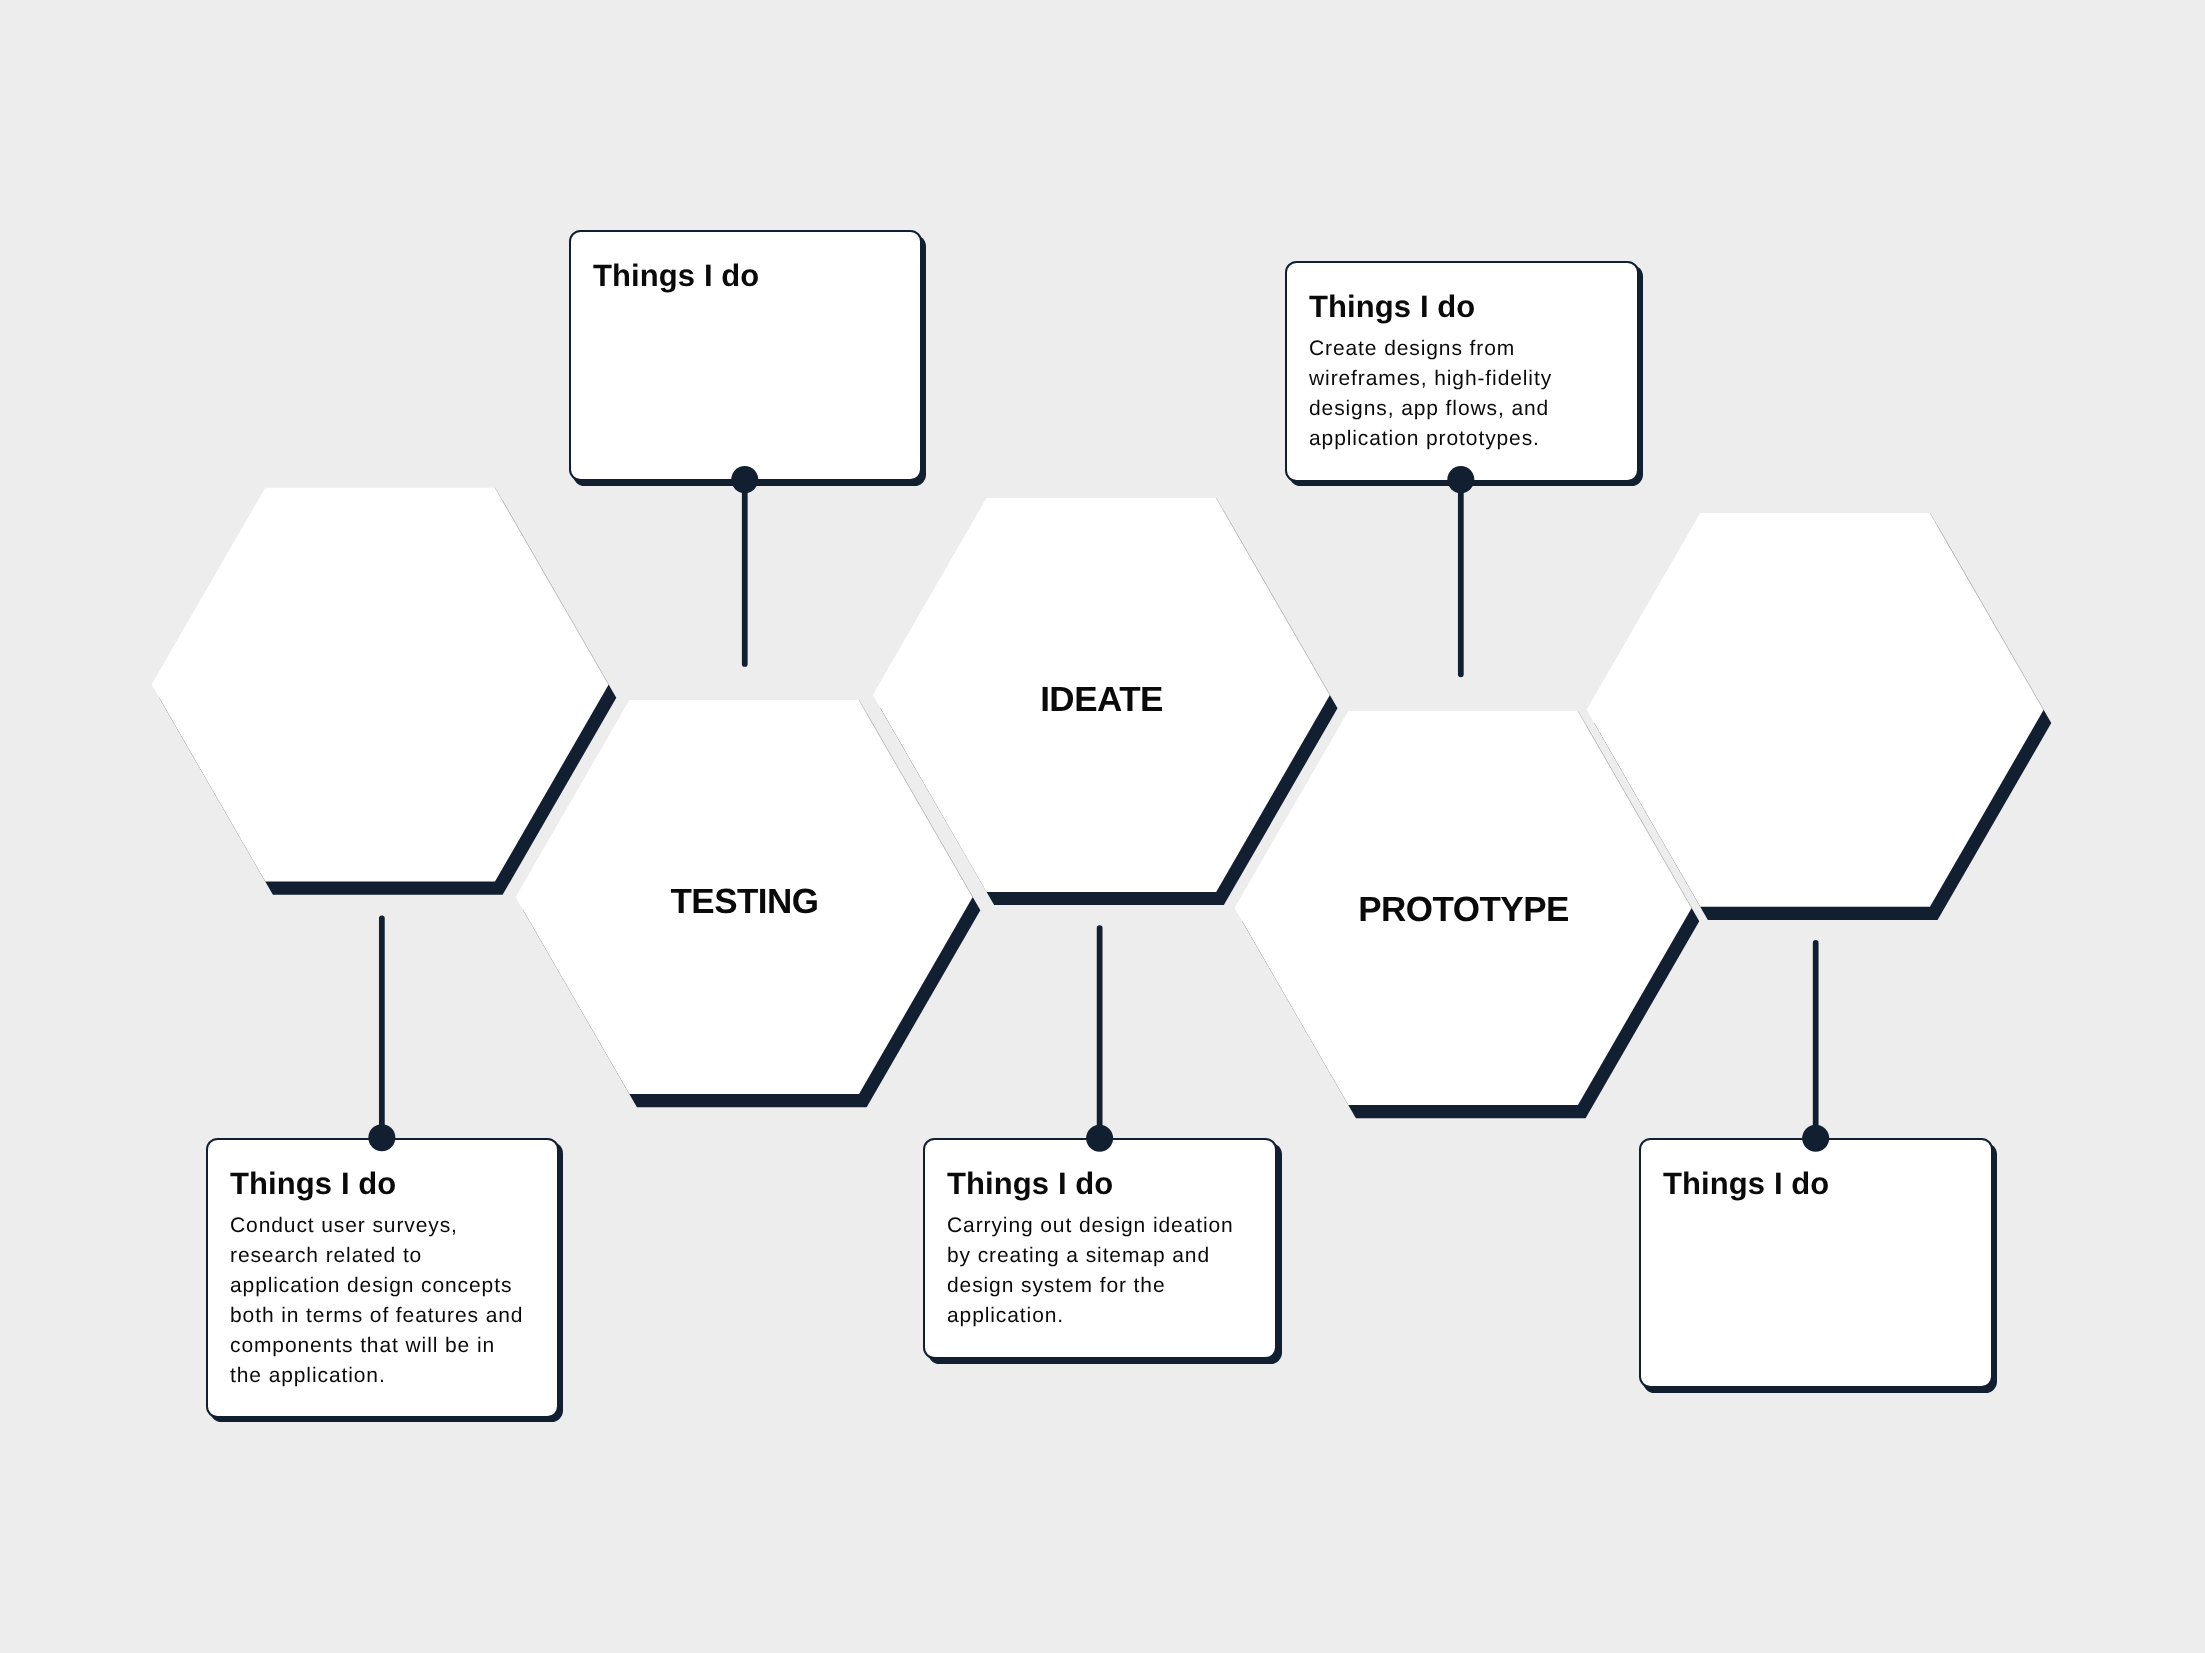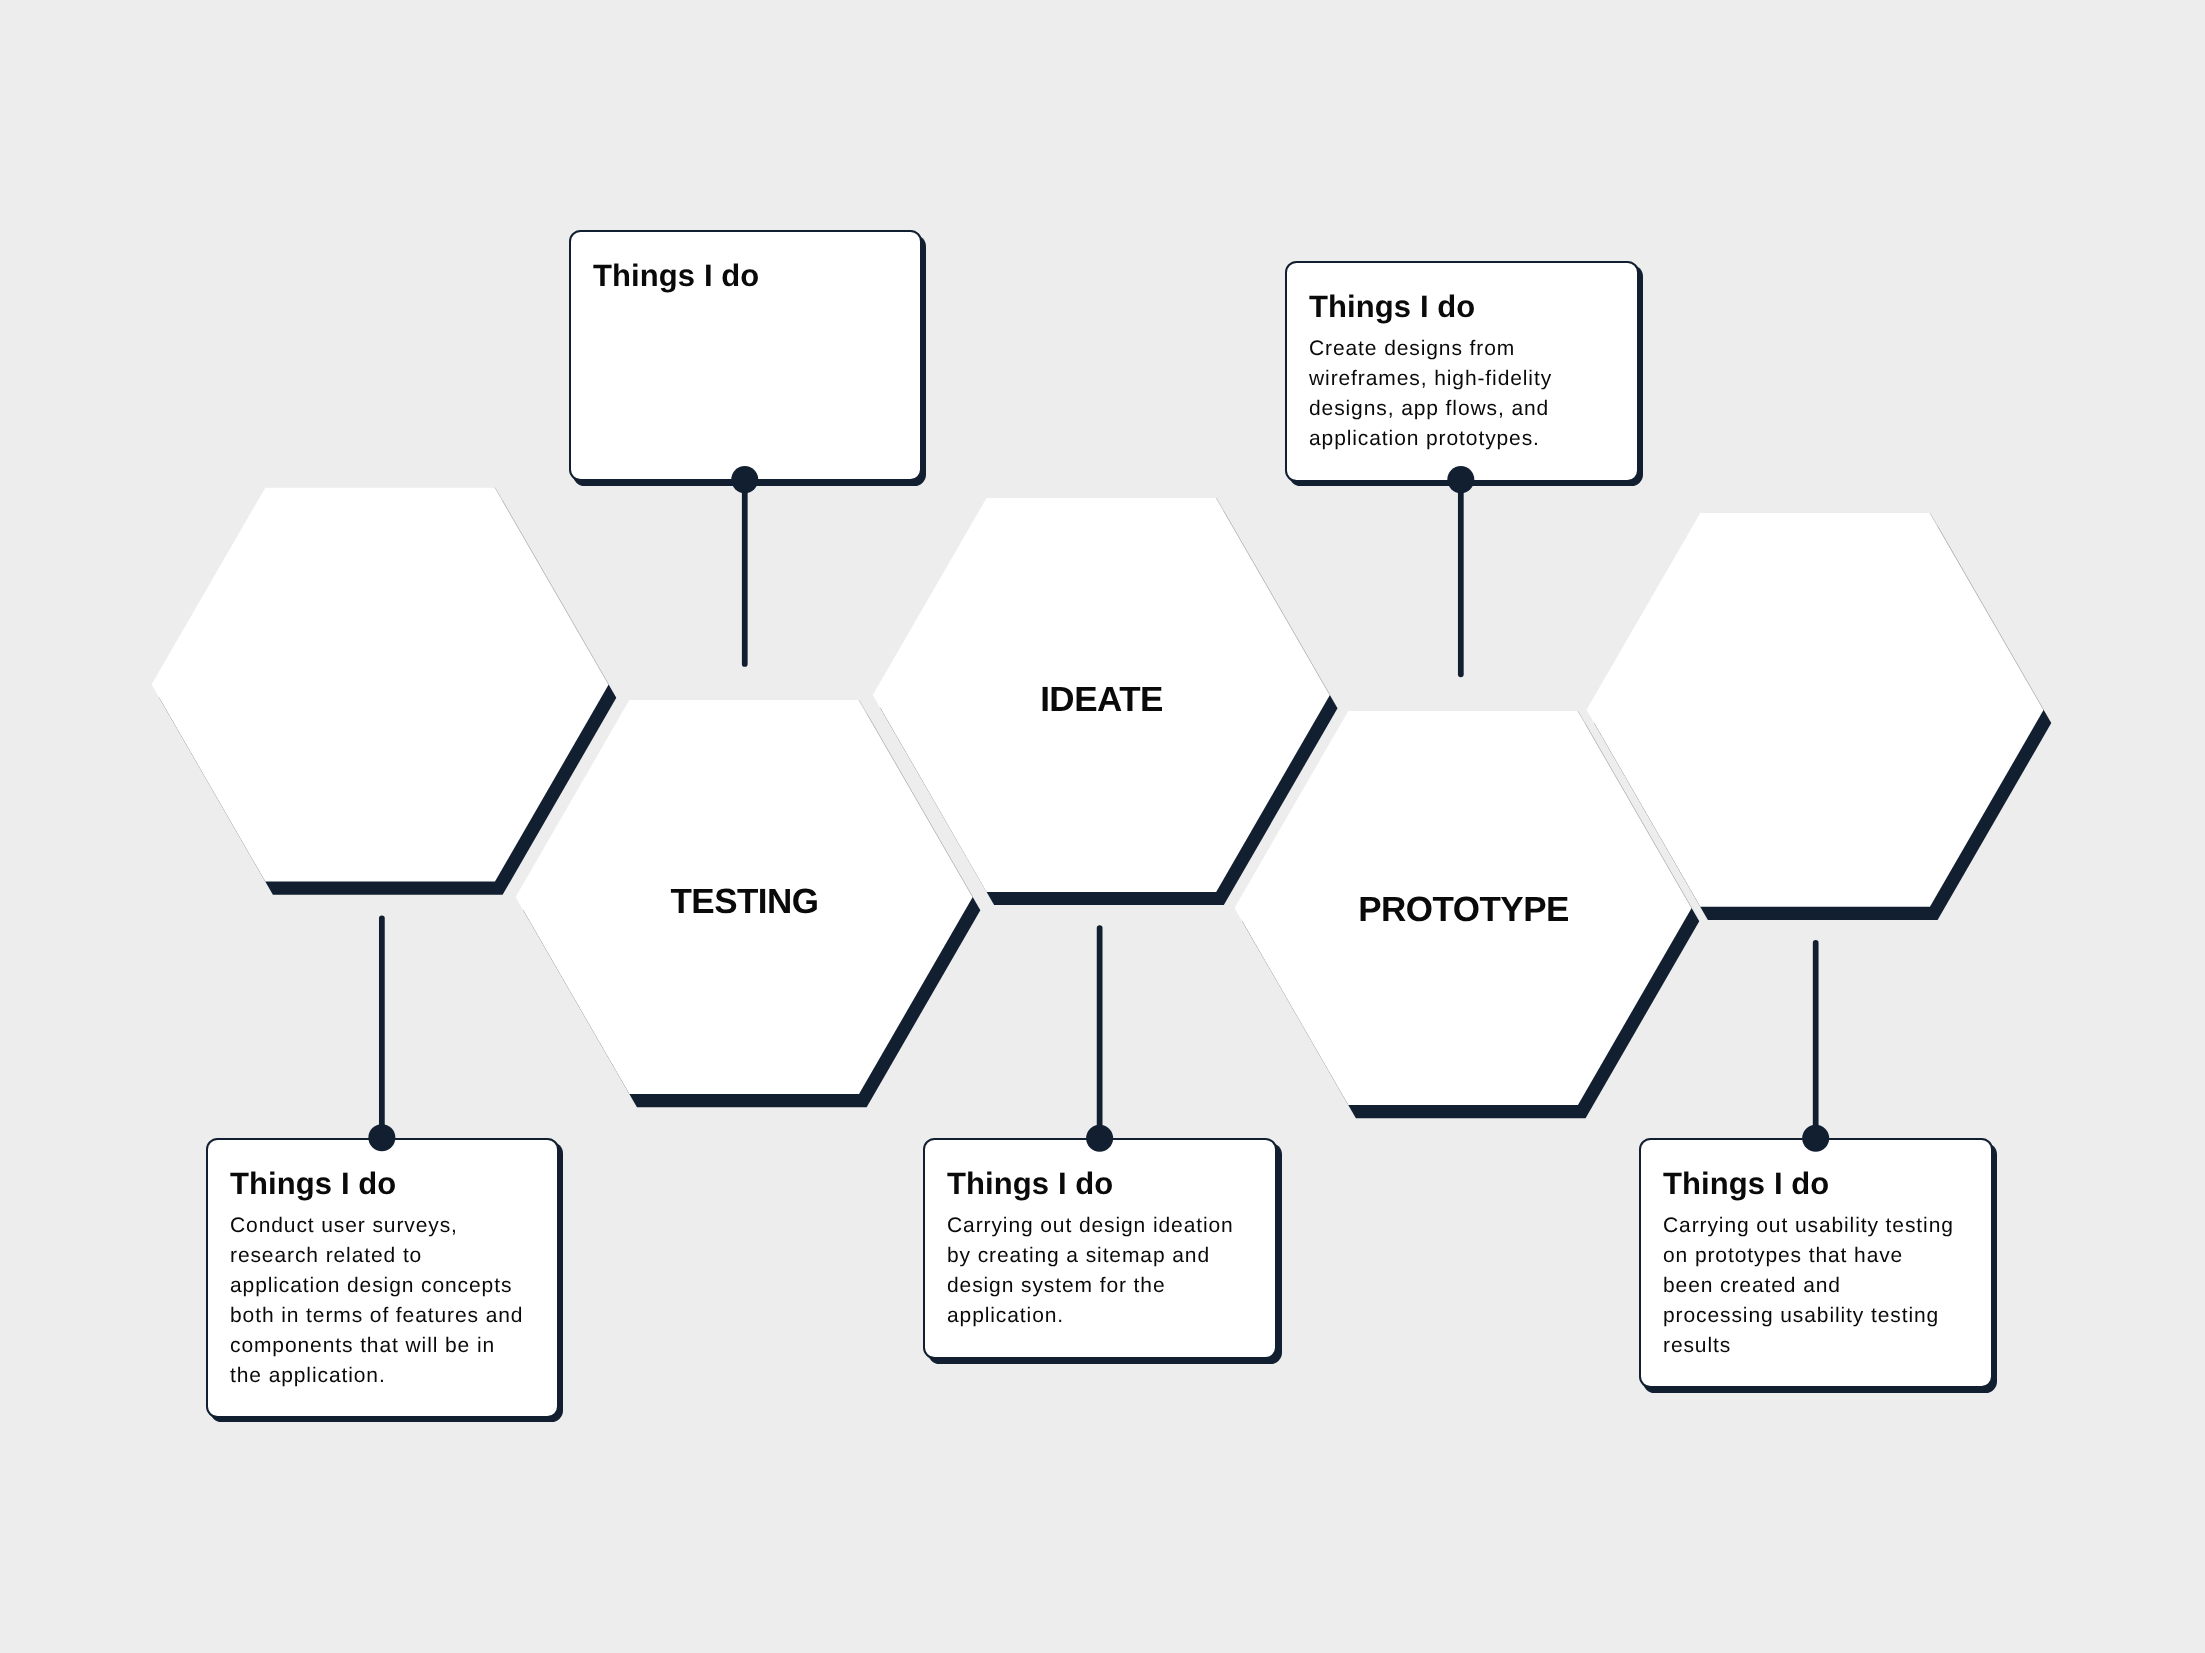--- a/index.html
+++ b/index.html
@@ -101,25 +101,20 @@
   </div>
   <div class="card" id="card-prototype">
     <div class="card-title">Things I do</div>
     <div class="card-body">Create designs from
 wireframes, high-fidelity
 designs, app flows, and
 application prototypes.</div>
   </div>
   <div class="card" id="card-testing">
     <div class="card-title">Things I do</div>
-    <div class="card-body">Carrying out usability testing
-on prototypes that have
-been created and
-processing usability testing
-results</div>
   </div>
 
   <svg id="art-top" width="2205" height="1654" viewBox="0 0 3840 2880">
       <g>
         <line x1="665" y1="1599" x2="665" y2="1981" stroke="#111f31" stroke-width="10" stroke-linecap="round"></line>
         <circle cx="665" cy="1981" r="23.5" fill="#111f31"></circle>
         <line x1="1297" y1="838" x2="1297" y2="1156" stroke="#111f31" stroke-width="10" stroke-linecap="round"></line>
         <circle cx="1297" cy="835" r="23.5" fill="#111f31"></circle>
         <line x1="1915" y1="1616" x2="1915" y2="1982" stroke="#111f31" stroke-width="10" stroke-linecap="round"></line>
         <circle cx="1915" cy="1982" r="23.5" fill="#111f31"></circle>

